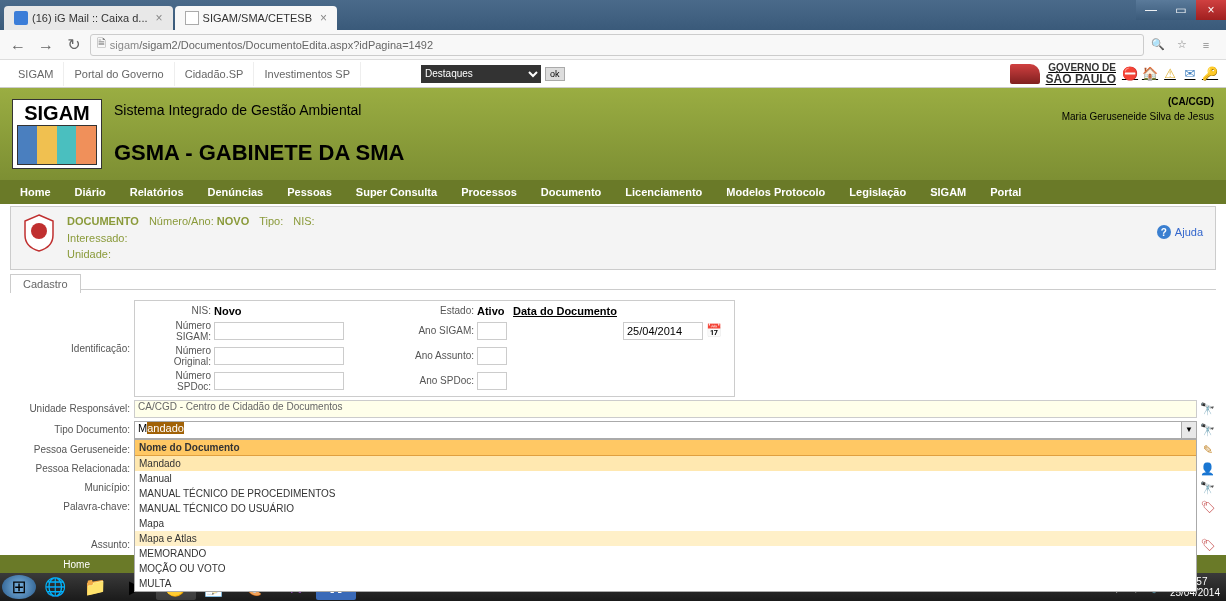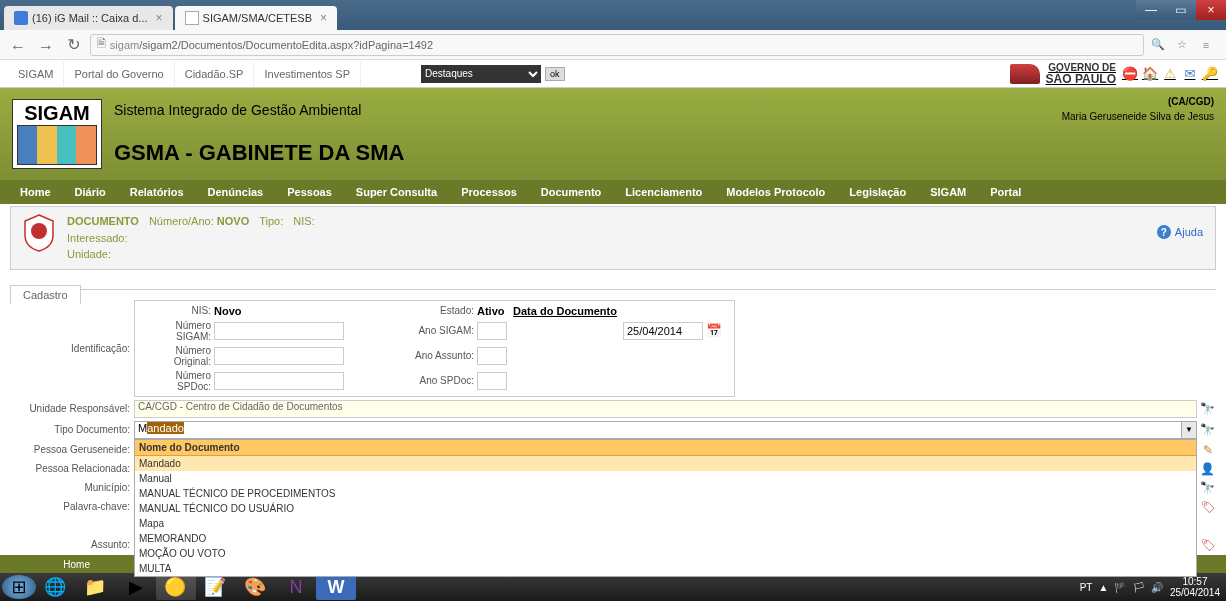--- a/index.html
+++ b/index.html
@@ -60,21 +60,21 @@
 .doc-seal { width: 40px; height: 40px; margin-right: 8px; display: flex; align-items: center; justify-content: center; font-size: 28px; }
 .doc-info { color: #8a9a3a; font-size: 11px; line-height: 1.5; }
 .doc-info .row1 { display: flex; gap: 10px; }
 .doc-info .label { font-weight: normal; }
 .doc-info .val { font-weight: bold; }
 .help-link { position: absolute; right: 12px; top: 18px; color: #3366cc; display: flex; align-items: center; gap: 4px; text-decoration: none; }
 .help-icon { width: 14px; height: 14px; background: #3a7fd0; color: #fff; border-radius: 50%; display: inline-flex; align-items: center; justify-content: center; font-size: 10px; font-weight: bold; }
 
 
 .doc-tabs { margin: 0 10px; display: flex; border-bottom: 1px solid #ccc; }
-.doc-tab { border: 1px solid #ccc; border-bottom: none; padding: 3px 12px; font-size: 11px; background: #fff; color: #666; position: relative; top: 15px; }
+.doc-tab { border: 1px solid #ccc; border-bottom: none; padding: 3px 12px; font-size: 11px; background: #fff; color: #666; position: relative; top: 4px; }
 
 
 .form-area { margin: 6px 10px 0; padding: 4px 0; }
 .form-row { display: flex; align-items: center; margin-bottom: 3px; }
 .form-label { width: 124px; text-align: right; color: #555; font-size: 10px; padding-right: 4px; }
 
 .ident-box { border: 1px solid #ccc; padding: 4px; background: #fff; }
 .ident-grid { display: grid; grid-template-columns: 72px 130px 62px 62px 30px 110px 80px 24px; gap: 3px; align-items: center; }
 .ident-grid .glabel { text-align: right; color: #555; font-size: 10px; }
 .ident-grid input { height: 18px; border: 1px solid #ccc; padding: 0 3px; font-size: 11px; width: 100%; }
@@ -292,20 +292,21 @@
         <span>M</span><span class="sel">andado</span>
       </div>
       <div class="combo-btn">▼</div>
       <div class="dropdown">
         <div class="dd-header">Nome do Documento</div>
         <div class="dd-item highlight">Mandado</div>
         <div class="dd-item">Manual</div>
         <div class="dd-item">MANUAL TÉCNICO DE PROCEDIMENTOS</div>
         <div class="dd-item">MANUAL TÉCNICO DO USUÁRIO</div>
         <div class="dd-item">Mapa</div>
+        <div class="dd-item highlight2">Mapa e Atlas</div>
         <div class="dd-item">MEMORANDO</div>
         <div class="dd-item">MOÇÃO OU VOTO</div>
         <div class="dd-item">MULTA</div>
       </div>
     </div>
     <span class="row-icon bino-icon">🔭</span>
   </div>
 
   <div class="form-row">
     <div class="form-label">Pessoa Geruseneide:</div>

